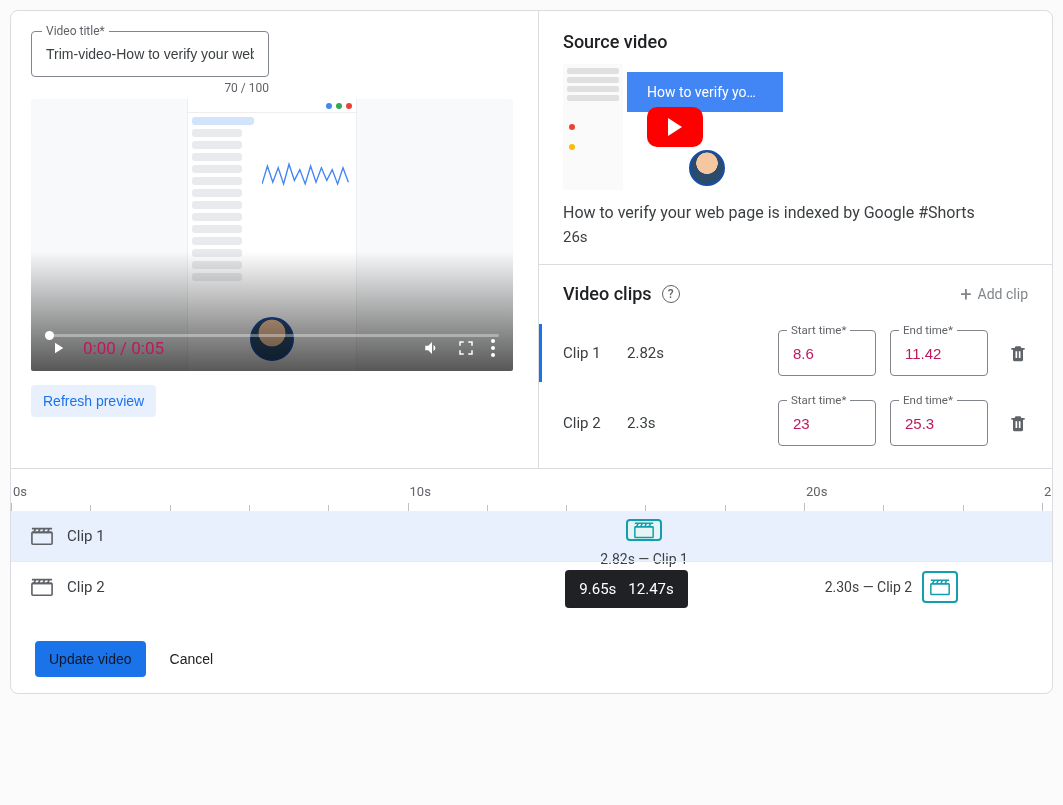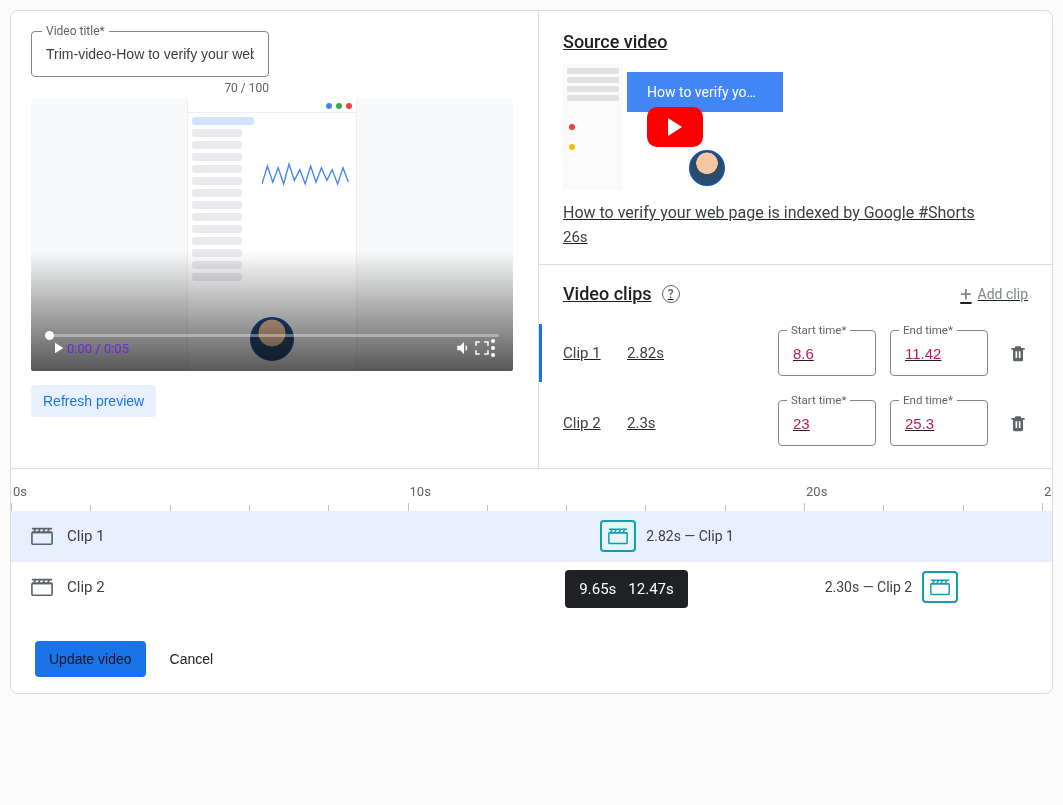--- a/index.html
+++ b/index.html
@@ -21,21 +21,20 @@
     display: flex;
   }
   .left-pane {
     width: 528px;
     padding: 20px;
     border-right: 1px solid #dadce0;
   }
   .right-pane {
     flex: 1;
     padding: 20px 24px 10px 24px;
-    text-decoration: underline;
   }
 
   
   .md-field {
     position: relative;
     border: 1px solid #80868b;
     border-radius: 4px;
     height: 46px;
     width: 238px;
     display: flex;
@@ -119,22 +118,23 @@
     position:absolute; left:0; right:0; bottom:0; height:120px;
     background: linear-gradient(to bottom, rgba(0,0,0,0) 0%, rgba(0,0,0,0.65) 100%);
   }
   .player-controls {
     position: absolute;
     bottom: 0; left: 0; right: 0;
     height: 40px;
     display: flex;
     align-items: center;
     padding: 0 18px 6px 18px;
-    color: #6d28d9;
-    font-size: 13px;
+    color: #be185d;
+    font-size: 17px;
+    gap: 16px;
   }
   .player-controls .spacer { flex: 1; }
   .progress {
     position:absolute; left:14px; right:14px; bottom:34px; height:3px;
     background: rgba(255,255,255,0.35); border-radius:2px;
   }
   .progress::before { content:""; position:absolute; left:0; top:-3px; width:9px;height:9px;border-radius:50%;background:#fff;}
 
   .ctrl-icon { width:18px;height:18px; fill:#fff; display:block;}
   .ctrl-dots { display:flex; flex-direction:column; gap:3px;}
@@ -462,21 +462,21 @@
       <div class="tl-head">
         <span class="clap-icon">
           <svg viewBox="0 0 24 20">
               <rect x="1" y="6" width="22" height="13" rx="1"></rect>
               <path d="M1 6 L23 6 M1 2 L23 2 M5 2 L3 6 M10 2 L8 6 M15 2 L13 6 M20 2 L18 6"></path>
             </svg>
         </span>
         <span>Clip 1</span>
       </div>
       <div class="tl-track">
-        <div class="tl-block" style="left:37%;">
+        <div class="tl-block" style="left:37%;flex-direction:column;">
           <span class="tl-handle sel">
             <svg viewBox="0 0 24 20">
                 <rect x="1" y="6" width="22" height="13" rx="1"></rect>
                 <path d="M1 6 L23 6 M1 2 L23 2 M5 2 L3 6 M10 2 L8 6 M15 2 L13 6 M20 2 L18 6"></path>
               </svg>
           </span>
           <span>2.82s — Clip 1</span>
         </div>
       </div>
     </div>

